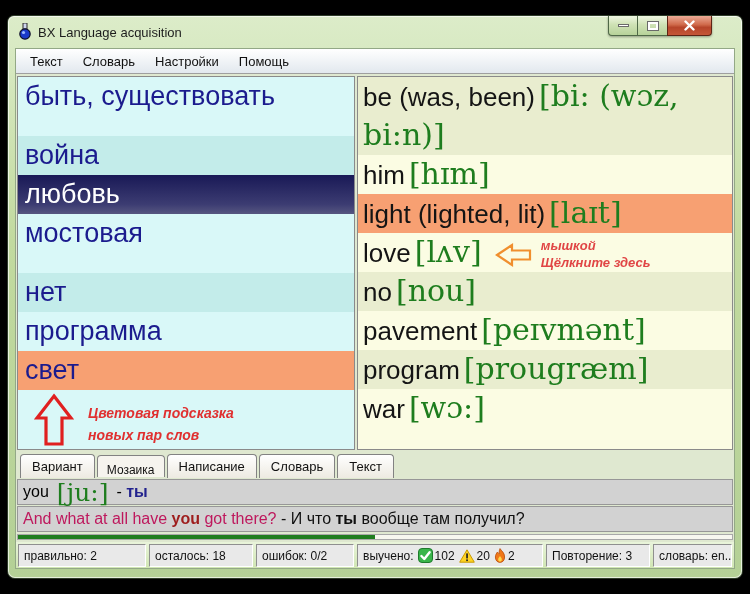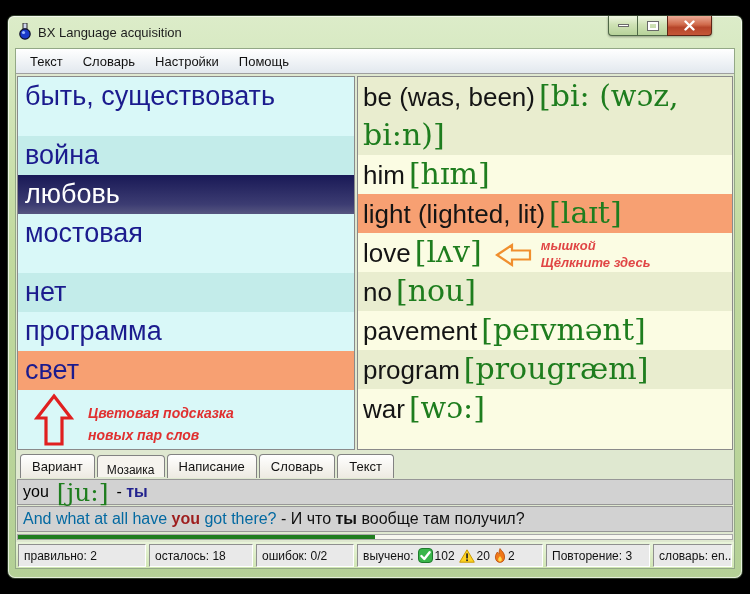--- a/index.html
+++ b/index.html
@@ -74,21 +74,21 @@
   .tab.active { font-size:12px; height:22px; padding:7px 9px 3px;
                 background:#f6f4ee; }
 
   
   .bar { margin:0 1px 1px; background:#d2d2d2; border:1px solid #979797;
          display:flex; align-items:center; padding-left:5px; height:26px;
          font-size:16px; white-space:pre; }
   .wb-ipa { font-family:"DejaVu Serif","Liberation Serif",serif; font-weight:normal;
             color:#1e7d1e; font-size:25px; }
   .wb-ru { color:#22228e; font-weight:600; }
-  .sent-en { color:#0369a1; }
+  .sent-en { color:#be185d; }
   .sent-en-b { color:#9e1d1d; font-weight:bold; }
   .sent-ru { color:#101010; }
   .sent-ru-b { color:#101010; font-weight:bold; }
 
   .progress { margin:2px 1px; height:6px; background:#f7f7ef; border:1px solid #a8a8a8; }
   .progress-fill { height:100%; background:#1f7d1f; }
 
   
   .statusbar { display:flex; gap:3px; padding:2px; height:27px;
                background:linear-gradient(#e9f4da,#cfe5b2); }

